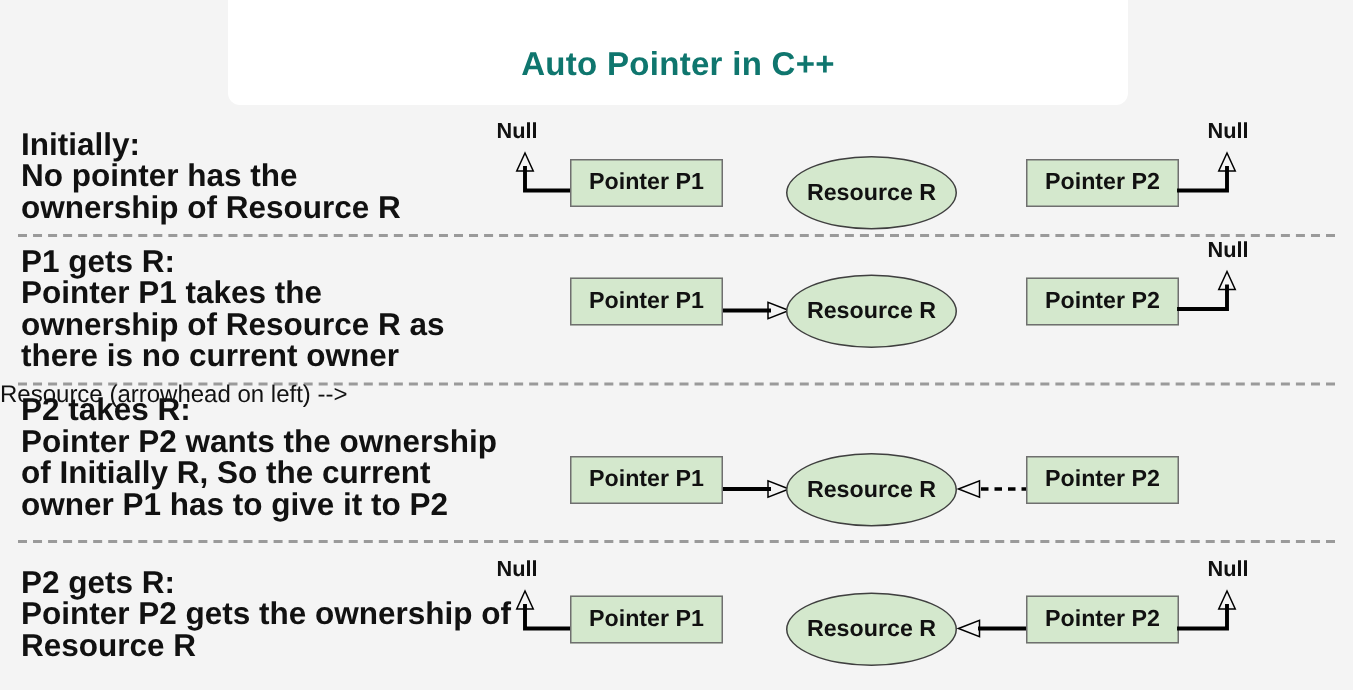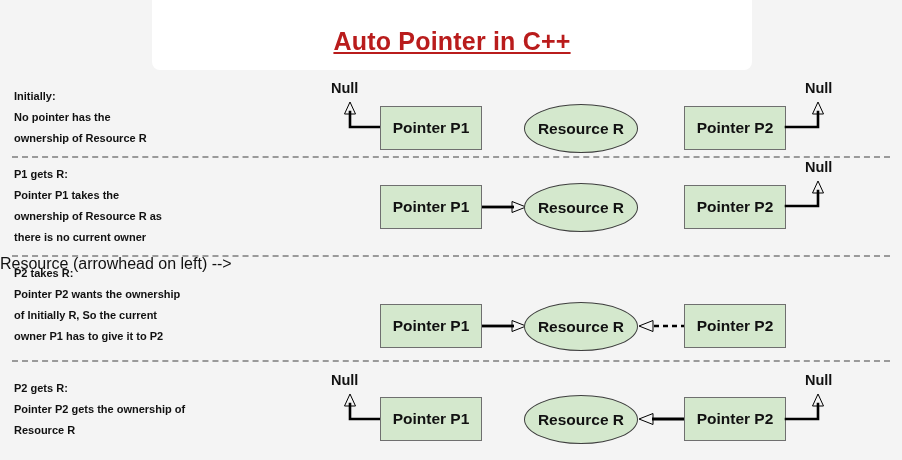--- a/index.html
+++ b/index.html
@@ -27,26 +27,25 @@
     left: 152px; top: -10px;
     width: 600px; height: 80px;
     background: #ffffff;
     border-radius: 0 0 8px 8px;
     display: flex;
     align-items: flex-end;
     justify-content: center;
     padding-bottom: 14px;
   }
   .title-card .title-text {
-    font-size: 25px;
+    font-size: 22px;
     font-weight: bold;
     letter-spacing: .2px;
-    color: #b91c1c;
-    white-space: nowrap;
-    text-decoration: underline;
+    color: #0f766e;
+    white-space: nowrap;
   }
 
   
   .row {
     position: absolute;
     left: 0;
     width: 902px;
   }
   .row-sep {
     position: absolute;
@@ -54,31 +53,31 @@
     width: 878px;
     height: 0;
     border-top: 2px dashed #9a9a9a;
   }
 
   
   .caption {
     position: absolute;
     left: 14px;
     width: 310px;
-    font-size: 11px;
+    font-size: 21px;
     font-weight: bold;
     line-height: 21px;
     color: #111111;
   }
   .caption .cap-line { display: block; white-space: nowrap; }
 
   
   .pbox {
     position: absolute;
-    width: 102px; height: 44px;
+    width: 102px; height: 32px;
     background: #d4e8cd;
     border: 1.6px solid #6f6f6f;
     display: flex;
     align-items: center;
     justify-content: center;
     font-size: 15.5px;
     font-weight: bold;
     color: #111111;
     white-space: nowrap;
   }

